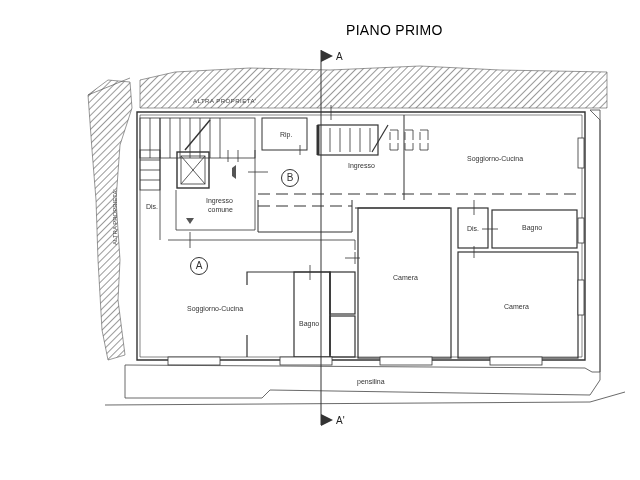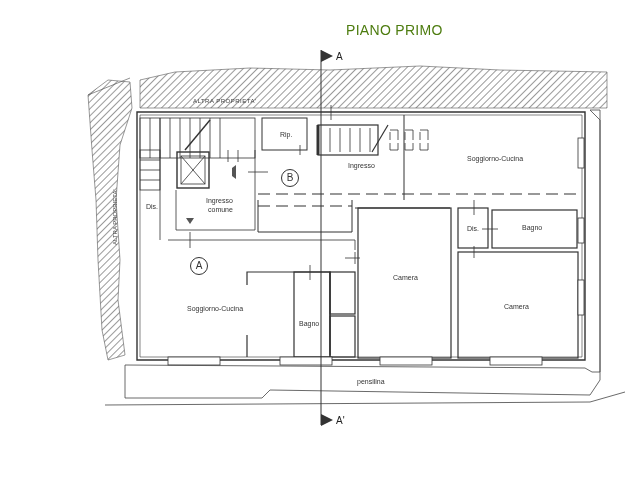--- a/index.html
+++ b/index.html
@@ -1,17 +1,17 @@
 <!DOCTYPE html>
 <html><head>
 <meta charset="utf-8">
 <style>
   html,body{margin:0;padding:0;background:#ffffff;}
   body{width:640px;height:480px;position:relative;overflow:hidden;font-family:"Liberation Sans",sans-serif;color:#2a2a2a;}
-  .title{position:absolute;left:346px;top:22px;font-size:14px;letter-spacing:0.3px;color:#4d7c0f;}
+  .title{position:absolute;left:346px;top:22px;font-size:14px;letter-spacing:0.3px;color:#000000;}
   svg{position:absolute;left:0;top:0;}
   .lbl{position:absolute;font-size:7px;color:#333;white-space:nowrap;}
   .lbl-v{position:absolute;font-size:6px;color:#444;white-space:nowrap;transform:rotate(-90deg);transform-origin:left top;}
   .hlbl{position:absolute;font-size:6px;color:#444;white-space:nowrap;letter-spacing:0.5px;}
   .circ{position:absolute;width:16px;height:16px;border:1px solid #333;border-radius:50%;font-size:10px;line-height:16px;text-align:center;color:#333;background:#fff;}
   .sec{position:absolute;font-size:10px;color:#222;}
 </style>
 </head>
 <body>
 

